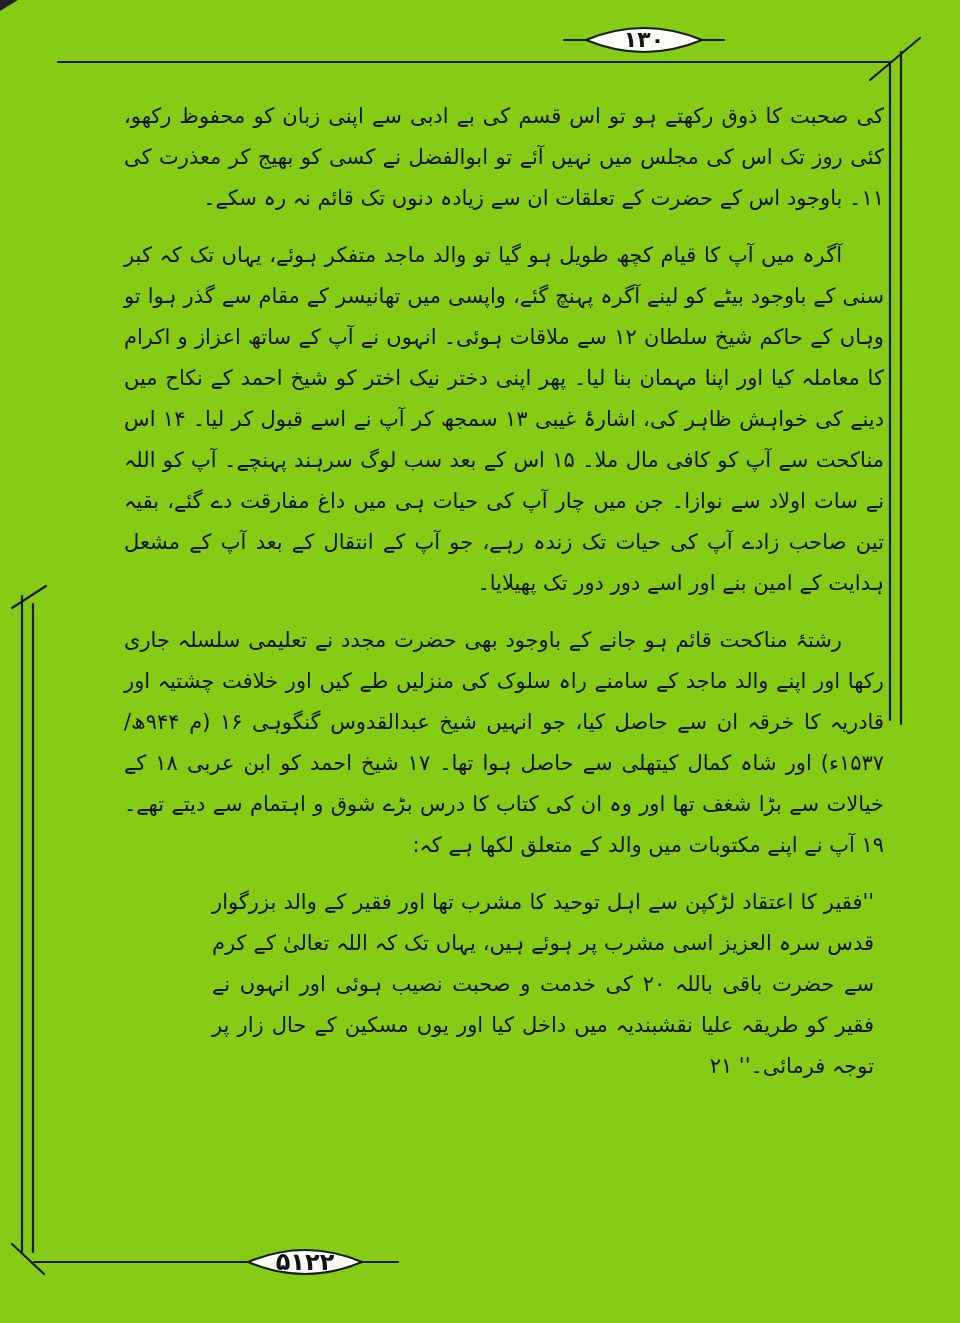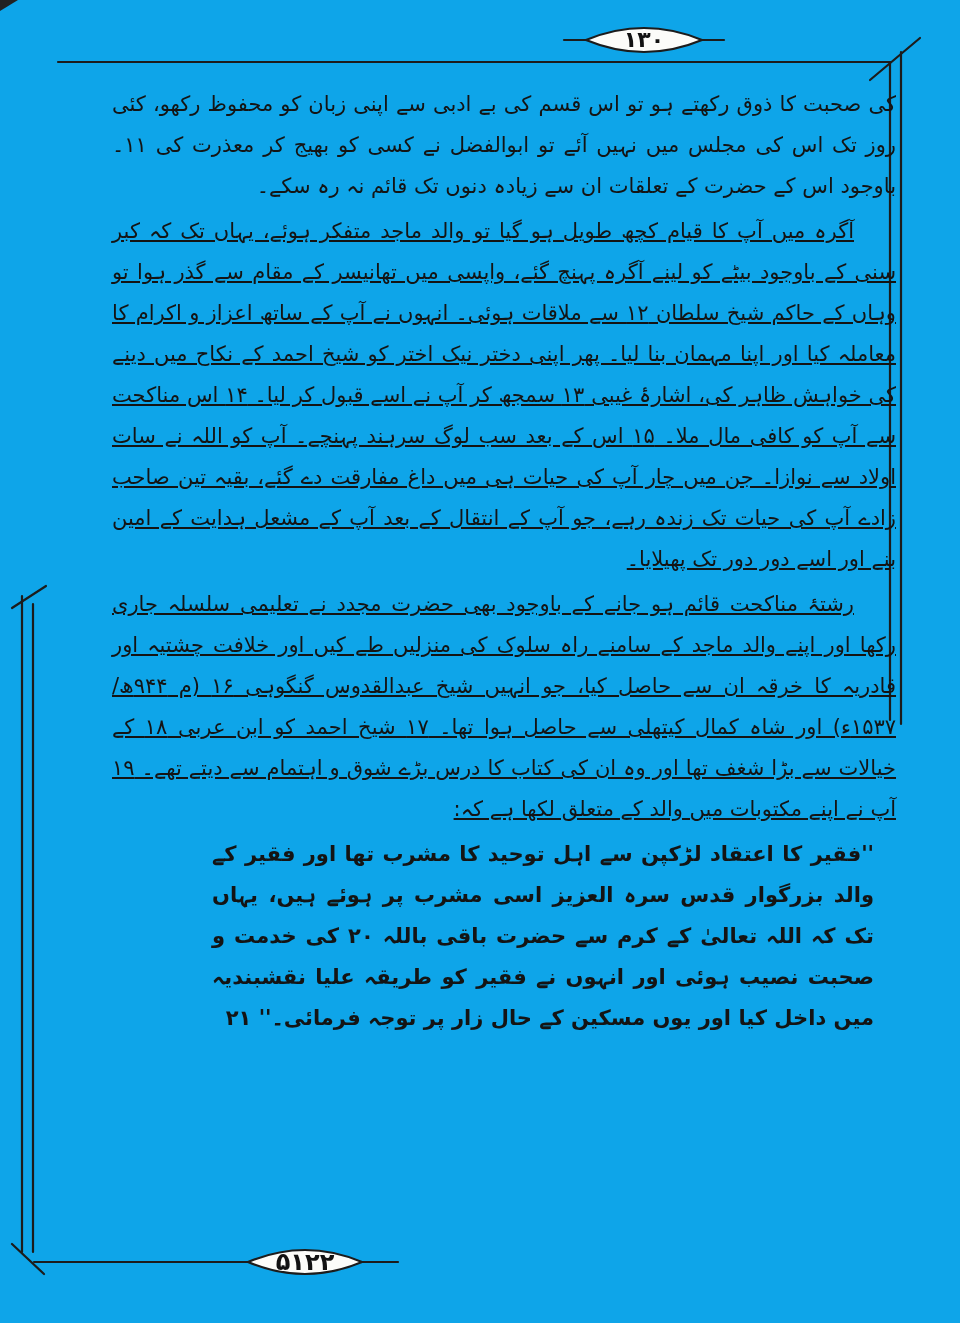--- a/index.html
+++ b/index.html
@@ -5,21 +5,21 @@
   * { margin: 0; padding: 0; box-sizing: border-box; }
   html, body {
     width: 960px;
     background: #ffffff;
     font-family: "DejaVu Sans", sans-serif;
   }
   .page {
     position: relative;
     width: 960px;
     height: 1323px;
-    background: #0ea5e9;
+    background: #84cc16;
     overflow: hidden;
   }
   .frame-svg {
     position: absolute;
     left: 0; top: 0;
     width: 960px; height: 1323px;
     pointer-events: none;
   }
   .cartouche-label {
     position: absolute;
@@ -45,23 +45,23 @@
     top: 80px;
     right: 60px;
     left: 108px;
     direction: rtl;
     unicode-bidi: embed;
     text-align: justify;
     font-size: 21px;
     line-height: 41px;
     color: #141414;
   }
-  .text-area p { margin: 4px; }
-  .text-area p.indent { text-indent: 42px; text-decoration: underline; }
-  .text-area p.quote { margin-right: 26px; margin-left: 104px; font-weight: bold; }
+  .text-area p { margin: 16px; }
+  .text-area p.indent { text-indent: 42px; }
+  .text-area p.quote { margin-right: 26px; margin-left: 104px; }
   .text-area p.wide { margin-left: -58px; }
 </style>
 </head>
 <body>
 
 <div class="page">
 
   <svg class="frame-svg" viewBox="0 0 960 1323" xmlns="http://www.w3.org/2000/svg">
 
     <path d="M0,0 L18,0 L0,11 Z" fill="#222"></path>

